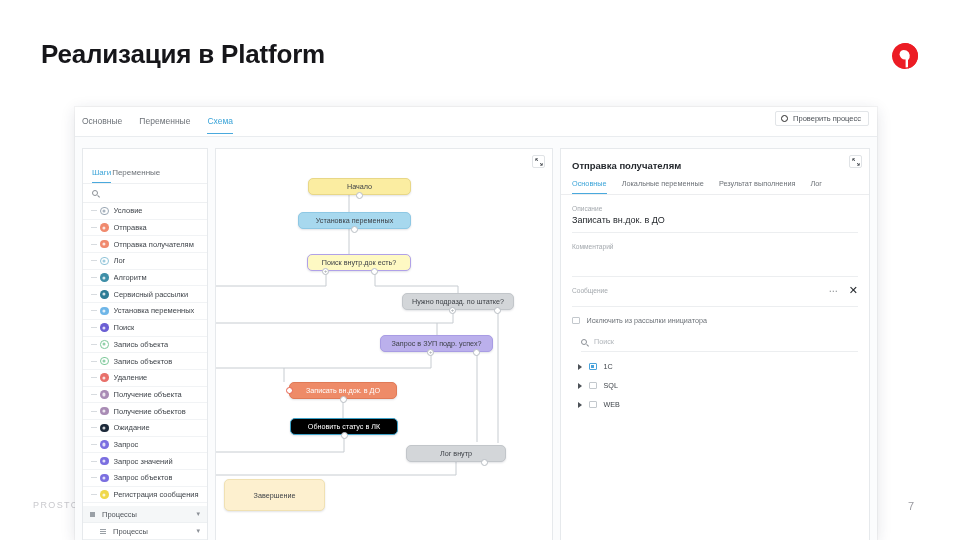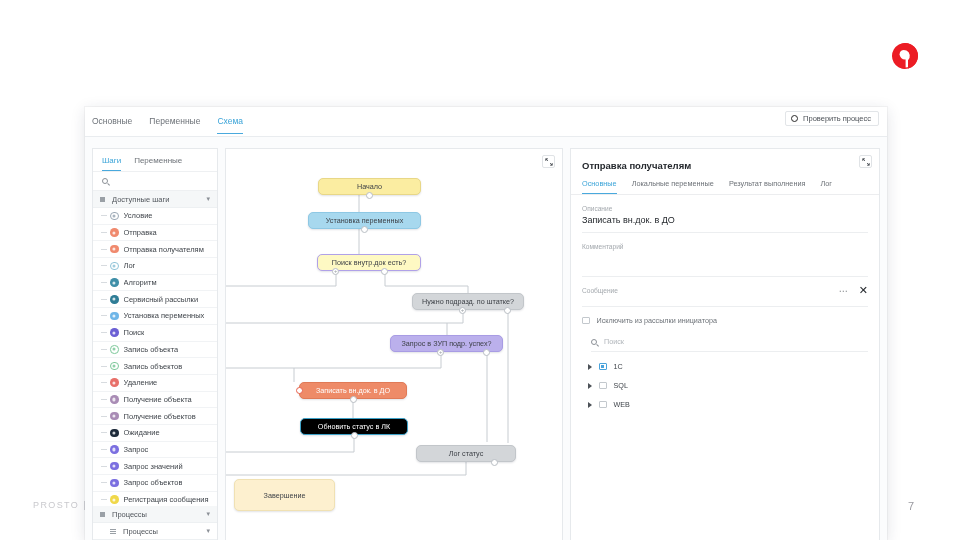--- a/index.html
+++ b/index.html
@@ -22,21 +22,21 @@
     position: absolute; left: 33px; top: 500px;
     font-size: 9px; color: #c9c9cd; letter-spacing: 1.4px;
   }
   .page-num {
     position: absolute; left: 908px; top: 500px;
     font-size: 11px; color: #9a9aa0;
   }
 
   
   .app {
-    position: absolute; left: 85px; top: 107px;
+    position: absolute; left: 75px; top: 107px;
     width: 802px; height: 433px;
     background: #ffffff;
     box-shadow: 0 3px 14px rgba(30,40,70,.13), 0 0 0 1px rgba(0,0,0,.035);
     overflow: hidden;
   }
 
   
   .app-topbar {
     position: relative; height: 30px; border-bottom: 1px solid #e9ecef;
     background: #fff;
@@ -62,21 +62,21 @@
   
   .app-body { position: relative; height: 403px; display: flex; background: #fbfcfd; }
 
   
   .steps-panel {
     width: 126px; background: #fff; border-right: 1px solid #e8ebee;
     margin: 11px 0 0 7px; height: 392px;
     border: 1px solid #e6e9ec; border-bottom: none;
     display: flex; flex-direction: column; overflow: hidden;
   }
-  .steps-tabs { display: flex; gap: 13px; padding: 7px 9px 0 9px; }
+  .steps-tabs { display: flex; gap: 1px; padding: 7px 9px 0 9px; margin-top: 12px; }
   .steps-tab { font-size: 8px; color: #6d7278; padding-bottom: 5px; cursor: pointer; }
   .steps-tab.active { color: #3ba4d8; border-bottom: 1.6px solid #49a9dd; }
   .steps-search {
     border-top: 1px solid #eef0f2; border-bottom: 1px solid #eef0f2;
     height: 20px; display: flex; align-items: center; padding-left: 9px;
   }
   .mag {
     width: 6px; height: 6px; border: 1.2px solid #8b9096; border-radius: 50%;
     position: relative; display: inline-block;
   }
@@ -187,20 +187,21 @@
     border-top: 3px solid transparent; border-bottom: 3px solid transparent;
     flex:0 0 auto; cursor: pointer;
   }
   .tree-label { font-size: 7.2px; color: #3f444a; }
 </style>
 </head>
 <body>
 
 <div id="slide">
 
+  <div class="slide-title">Реализация в Platform</div>
 
   <div class="logo">
     <svg width="30" height="30" viewBox="0 0 30 30">
       <path d="M15 2 A13 13 0 1 1 14.99 2 Z" fill="#ec1c24"></path>
       <circle cx="15" cy="13.2" r="5.4" fill="#ffffff"></circle>
       <path d="M15.6 12.5 L22.5 12.5 L22.5 24.5 A13 13 0 0 1 15.6 26.6 Z" fill="#ffffff"></path>
       <path d="M15 2 A13 13 0 0 1 28 15 A13 13 0 0 1 18 27.6 L18 19.2 A6 6 0 1 0 15 20.8 L15 27.9 A13 13 0 0 1 15 2 Z" fill="#ec1c24"></path>
     </svg>
   </div>
 
@@ -223,25 +224,20 @@
 
     <div class="app-body">
 
       <div class="steps-panel">
         <div class="steps-tabs">
           <div class="steps-tab active">Шаги</div>
           <div class="steps-tab">Переменные</div>
         </div>
         <div class="steps-search">
           <span class="mag"></span>
-        </div>
-        <div class="group-row">
-          <span class="grip"></span>
-          <span>Доступные шаги</span>
-          <span class="chev">▾</span>
         </div>
         <div class="steps-list" id="steps-list">
             <div class="step-row">
               <span class="dash"></span>
               <span class="sico" style="border-color: rgb(154, 167, 180); color: rgb(154, 167, 180);"></span>
               <span class="step-label">Условие</span>
             </div>
             <div class="step-row">
               <span class="dash"></span>
               <span class="sico filled" style="background: rgb(240, 138, 110); color: rgb(240, 138, 110);"></span>
@@ -377,21 +373,21 @@
             <div class="node" style="left: 164px; top: 186px; width: 113px; height: 17px; background: rgb(187, 176, 236); border: 1px solid rgb(168, 156, 228);">
               <span>Запрос в ЗУП подр. успех?</span>
             </div>
             <div class="node" style="left: 73px; top: 233px; width: 108px; height: 17px; background: rgb(238, 139, 104); border: 1px solid rgb(224, 122, 87); color: rgb(255, 255, 255);">
               <span>Записать вн.док. в ДО</span>
             </div>
             <div class="node" style="left: 74px; top: 269px; width: 108px; height: 17px; background: #000000; border: 1px solid rgb(62, 162, 200); color: rgb(255, 255, 255);">
               <span>Обновить статус в ЛК</span>
             </div>
             <div class="node" style="left: 190px; top: 296px; width: 100px; height: 17px; background: rgb(211, 214, 217); border: 1px solid rgb(194, 198, 202);">
-              <span>Лог статус</span>
+              <span>Лог внутр</span>
             </div>
             <div class="node" style="left: 8px; top: 330px; width: 101px; height: 32px; background: rgb(253, 240, 207); border: 1px solid rgb(240, 225, 179);">
               <span>Завершение</span>
             </div>
             <div class="port" style="left: 140px; top: 42.5px;"></div>
             <div class="port" style="left: 135px; top: 76.5px;"></div>
             <div class="port plus" style="left: 106.22px; top: 118.5px;"></div>
             <div class="port" style="left: 155.1px; top: 118.5px;"></div>
             <div class="port plus" style="left: 232.9px; top: 157.5px;"></div>
             <div class="port" style="left: 277.7px; top: 157.5px;"></div>

